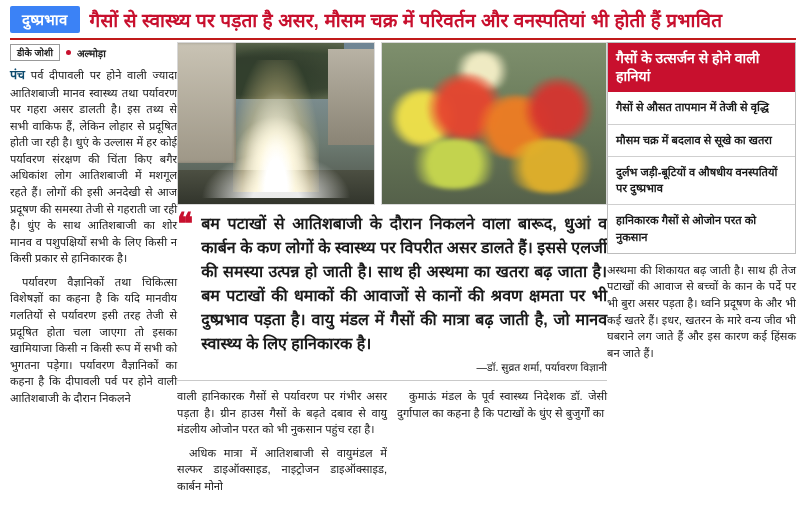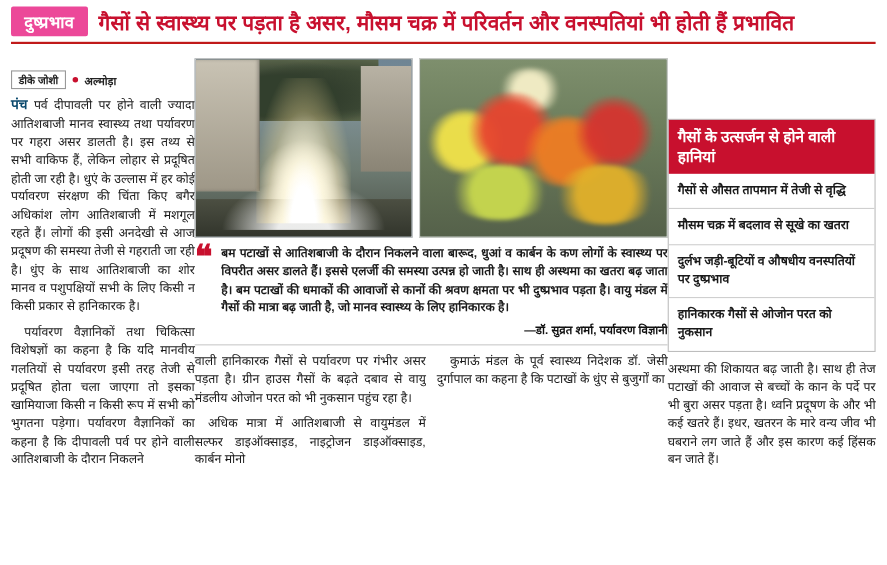--- a/index.html
+++ b/index.html
@@ -21,21 +21,21 @@
   
   .kicker-row {
     display: flex;
     align-items: center;
     gap: 10px;
     border-bottom: 2px solid #c01a1a;
     padding-bottom: 5px;
     margin-bottom: 2px;
   }
   .kicker-badge {
-    background: #ec4899;
+    background: #3b82f6;
     color: #fff;
     font-weight: bold;
     font-size: 15px;
     padding: 3px 12px 4px 12px;
     border-radius: 2px;
     letter-spacing: .3px;
     white-space: nowrap;
   }
   .kicker-text {
     color: #c8102e;
@@ -76,21 +76,20 @@
     width: 5px; height: 5px; border-radius: 50%;
     background: #c8102e; display:inline-block;
   }
   .byline .place { font-weight: bold; color:#222; font-size: 10px; }
 
   
   .main {
     display: flex;
     gap: 0;
     height: 392px;
-    align-items: flex-end;
   }
   .col-left { width: 168px; }
   .col-mid  { width: 430px; }
   .col-right{ width: 190px; }
 
   .body-text {
     font-size: 11.2px;
     line-height: 1.48;
     text-align: justify;
     color: #1a1a1a;
@@ -174,45 +173,44 @@
     border-bottom: 1px solid #c9c9c9;
   }
   .quote-mark {
     color: #c8102e;
     font-size: 30px;
     line-height: .8;
     font-family: "Liberation Serif", serif;
     font-weight: bold;
   }
   .quote-text {
-    font-size: 11px;
+    font-size: 16px;
     line-height: 1.5;
     text-align: justify;
     font-weight: bold;
     color: #1a1a1a;
   }
   .quote-attr {
     margin-top: 4px;
     text-align: right;
     font-size: 10.5px;
-    font-weight: bold;
+    font-weight: normal;
     color: #111;
   }
 
   
   .mid-bottom {
     display:flex; gap: 10px; margin-top: 7px;
   }
   .mid-bottom .bc { width: 50%; }
 
   
   .infobox {
     border: 1px solid #bdbdbd;
     background: #fff;
-    margin-top: 14px;
   }
   .infobox-head {
     background: #c8102e;
     color: #fff;
     font-weight: bold;
     font-size: 14px;
     line-height: 1.3;
     padding: 6px 8px 7px 8px;
   }
   .infobox-item {

